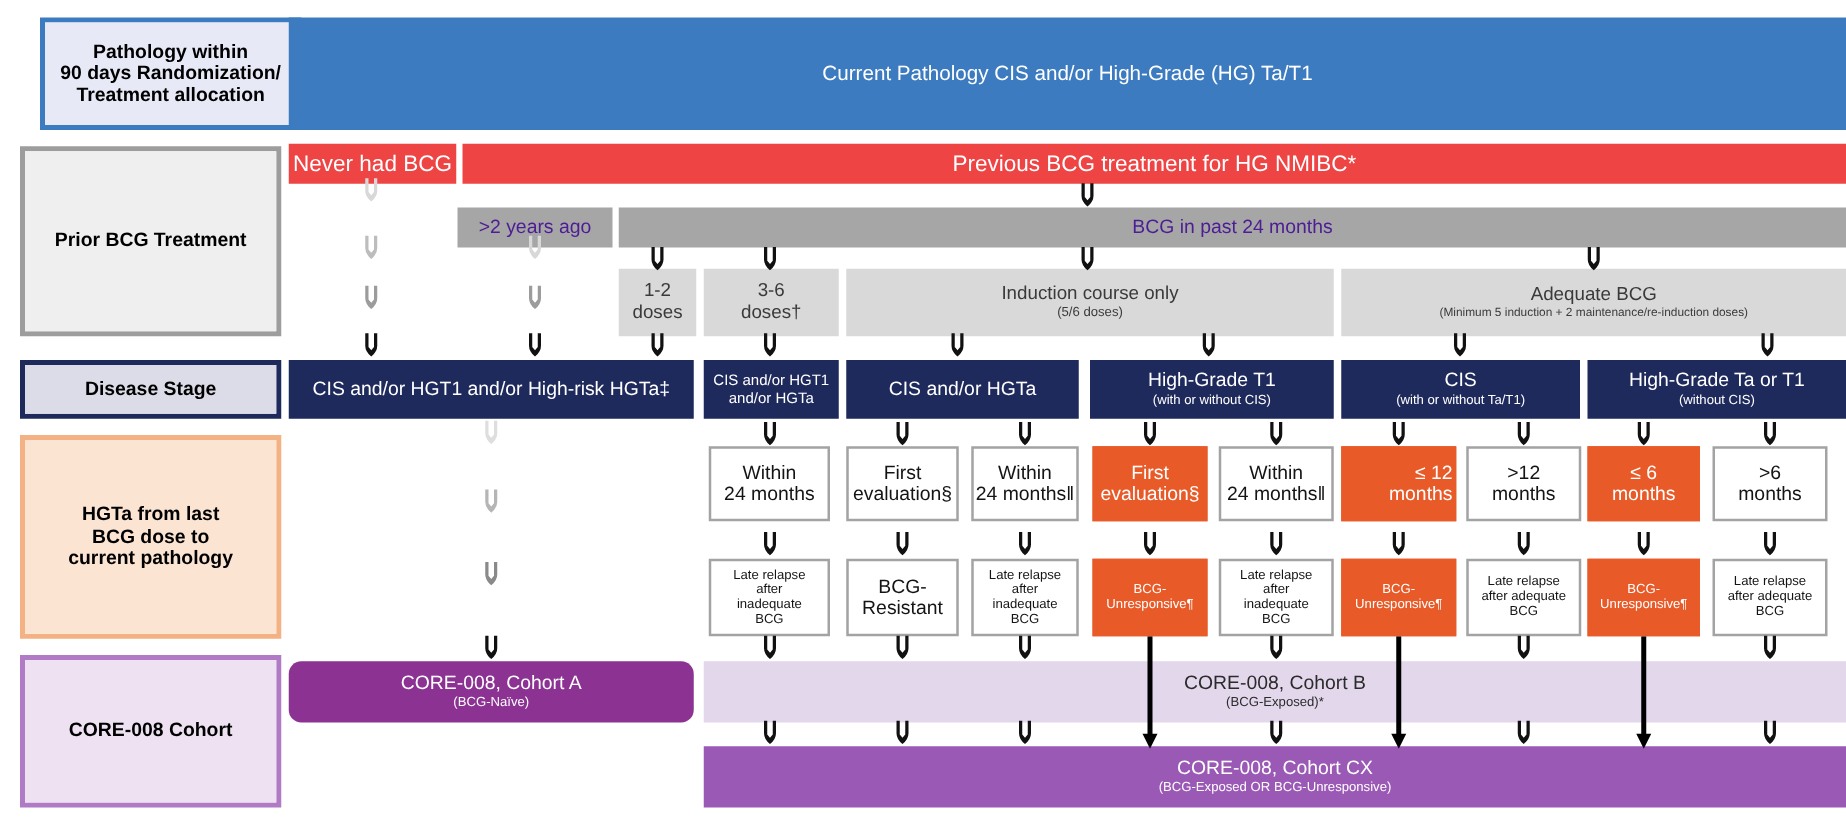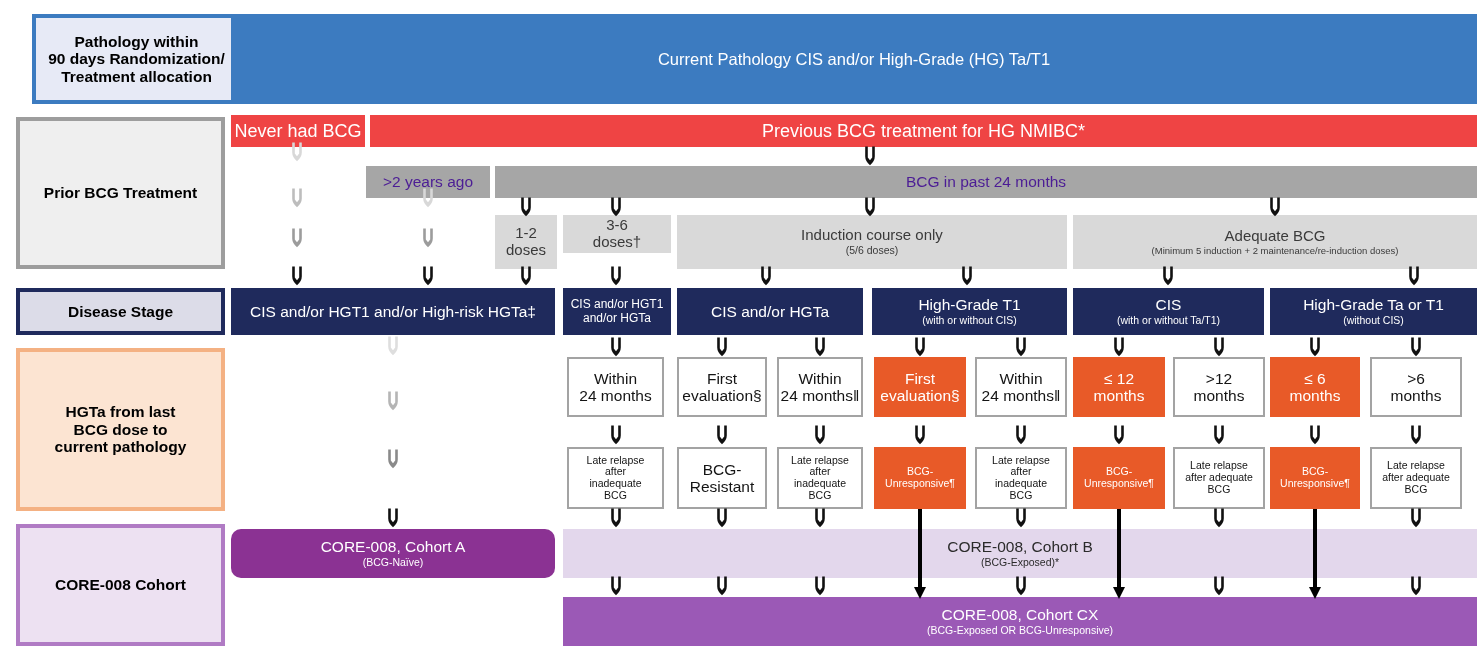--- a/index.html
+++ b/index.html
@@ -119,21 +119,21 @@
 
   <div class="abox gray-m" style="left:495px; top:166px; width:982px; height:32px;">
     <span>BCG in past 24 months</span>
   </div>
 
   <div class="abox gray-l" style="left:495px; top:215px; width:62px; height:54px;">
     <span>1-2</span>
     <span>doses</span>
   </div>
 
-  <div class="abox gray-l" style="left:563px; top:215px; width:108px; height:38px;">
+  <div class="abox gray-l" style="left:563px; top:215px; width:108px; height:54px;">
     <span>3-6</span>
     <span>doses†</span>
   </div>
 
   <div class="abox gray-l" style="left:677px; top:215px; width:390px; height:54px;">
     <span>Induction course only</span>
     <span class="sub">(5/6 doses)</span>
   </div>
 
   <div class="abox gray-l" style="left:1073px; top:215px; width:404px; height:54px;">
@@ -183,21 +183,21 @@
         <span>24 months‖</span>
       </div>
       <div class="abox or-f or-big" style="left: 874px; top: 357px; width: 92px; height: 60px;">
         <span>First</span>
         <span>evaluation§</span>
       </div>
       <div class="abox or-w or-big" style="left: 975px; top: 357px; width: 92px; height: 60px;">
         <span>Within</span>
         <span>24 months‖</span>
       </div>
-      <div class="abox or-f or-big" style="left: 1073px; top: 357px; width: 92px; height: 60px;">
+      <div class="abox or-f or-big" style="left: 1073px; top: 357px; width: 92px; height: 60px; align-items: flex-end;">
         <span>≤ 12</span>
         <span>months</span>
       </div>
       <div class="abox or-w or-big" style="left: 1173px; top: 357px; width: 92px; height: 60px;">
         <span>&gt;12</span>
         <span>months</span>
       </div>
       <div class="abox or-f or-big" style="left: 1270px; top: 357px; width: 90px; height: 60px;">
         <span>≤ 6</span>
         <span>months</span>

